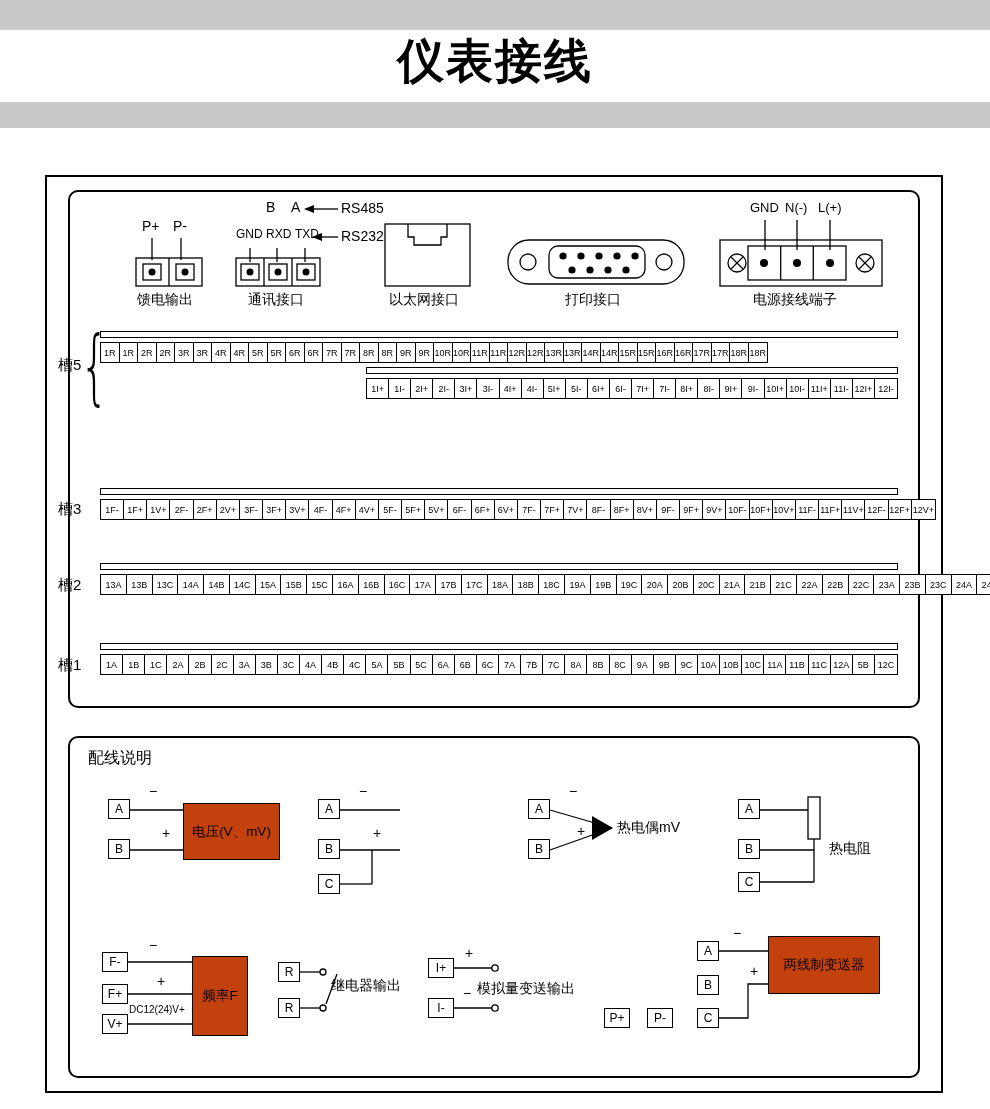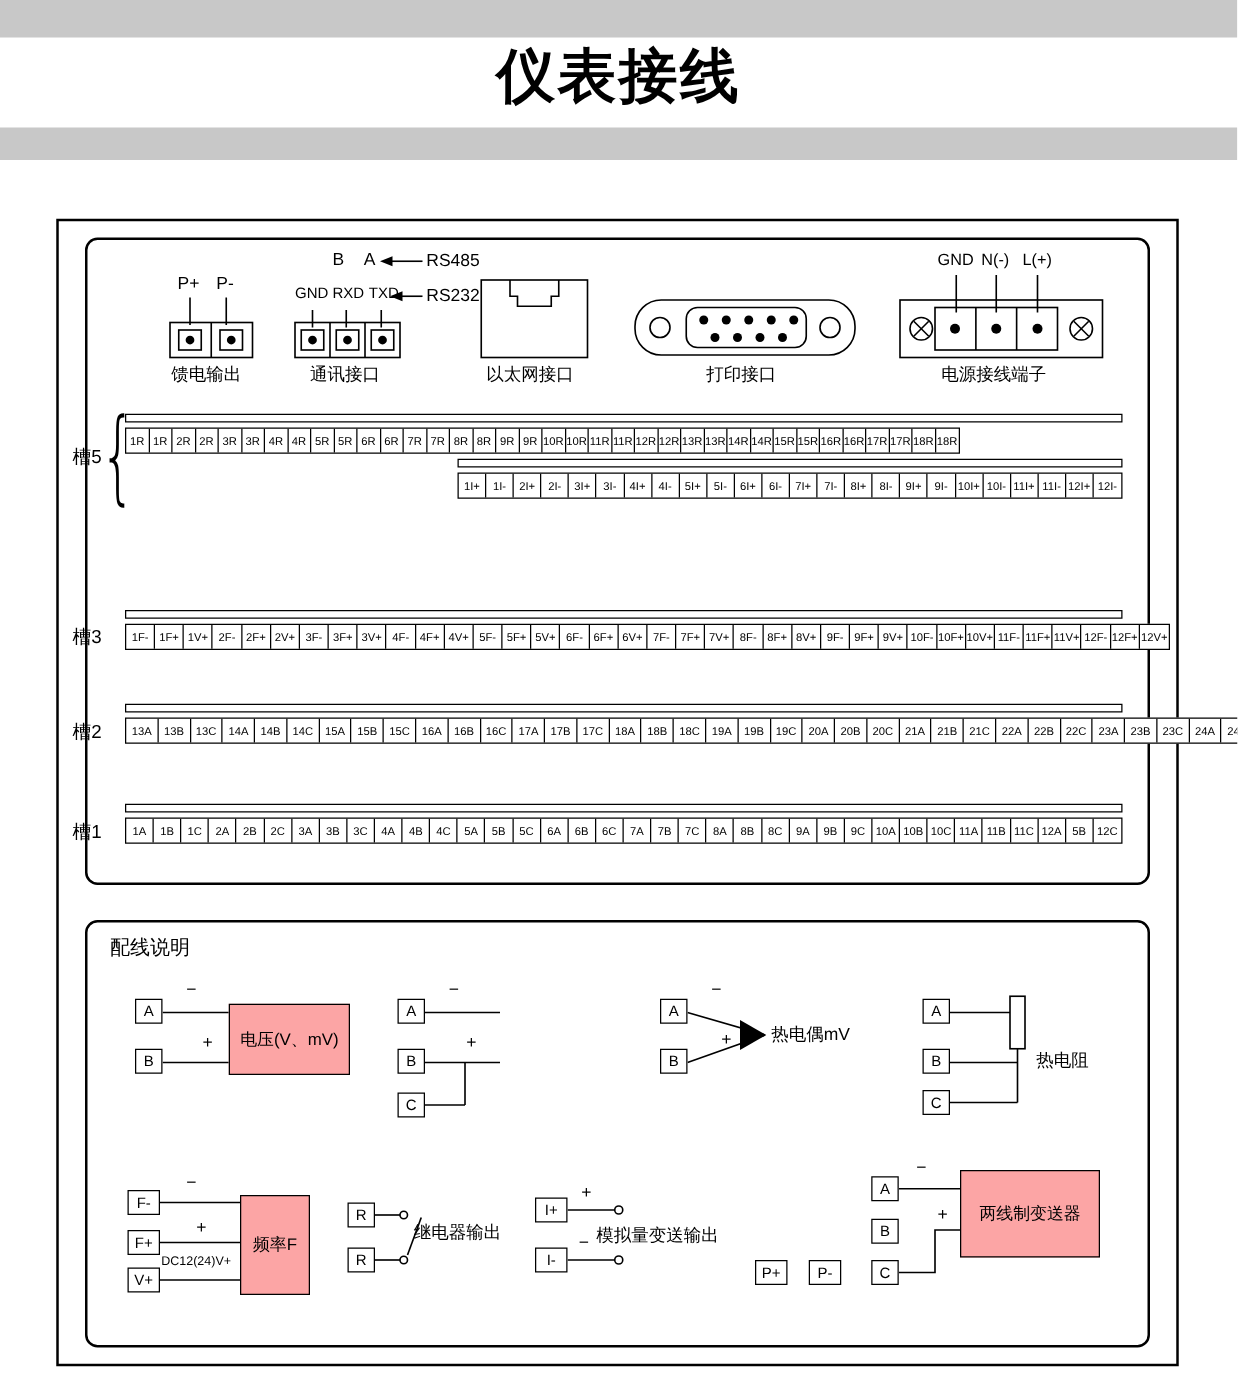--- a/index.html
+++ b/index.html
@@ -17,21 +17,21 @@
   .pin-label.s{font-size:12px}
   .pin-label.m{font-size:14px}
   .rail{height:7px;border:1px solid #000;background:#fff}
   .cells{display:grid;grid-auto-flow:column;grid-auto-columns:1fr;height:21px;border:1px solid #000;background:#fff}
   .cells>div{display:flex;align-items:center;justify-content:center;font-size:9px;border-right:1px solid #000;white-space:nowrap;overflow:hidden}
   .cells>div:last-child{border-right:0}
   .slot-label{font-size:15px;white-space:nowrap}
   .brace{font-size:82px;font-weight:300;line-height:76px;transform:scaleX(.55);transform-origin:left center;font-family:"DejaVu Sans",sans-serif}
   .term{width:22px;height:20px;border:1.5px solid #000;font-size:12px;display:flex;align-items:center;justify-content:center;background:#fff;white-space:nowrap}
   .term.w{width:26px}
-  .device{border:1.5px solid #000;display:flex;align-items:center;justify-content:center;font-size:13.5px;background:#fca5a5;text-align:center;white-space:nowrap}
+  .device{border:1.5px solid #000;display:flex;align-items:center;justify-content:center;font-size:13.5px;background:#c2410c;text-align:center;white-space:nowrap}
   .wlabel{font-size:14px;white-space:nowrap}
   .wtitle{font-size:16px;white-space:nowrap}
   .sign{font-size:14px;white-space:nowrap}
   .small{font-size:10px;white-space:nowrap}
   svg.lineart{position:absolute;overflow:visible}
   svg.lineart *{stroke:#000;fill:none;stroke-width:1.3}
   svg.lineart .f{fill:#000;stroke:none}
 </style>
 </head>
 <body>
@@ -417,15 +417,15 @@
   <div class="abs sign" style="left:463px;top:985px">−</div>
   <div class="abs wlabel" style="left:477px;top:980px">模拟量变送输出</div>
 
   <div class="abs term" style="left:697px;top:941px">A</div>
   <div class="abs term" style="left:697px;top:975px">B</div>
   <div class="abs term" style="left:697px;top:1008px">C</div>
   <div class="abs term w" style="left:604px;top:1008px">P+</div>
   <div class="abs term w" style="left:647px;top:1008px">P-</div>
   <div class="abs sign" style="left:733px;top:925px">−</div>
   <div class="abs sign" style="left:750px;top:963px">+</div>
-  <div class="abs device" style="left:768px;top:936px;width:112px;height:70px">两线制变送器</div>
+  <div class="abs device" style="left:768px;top:936px;width:112px;height:58px">两线制变送器</div>
 
 </div>
 
 </body></html>

